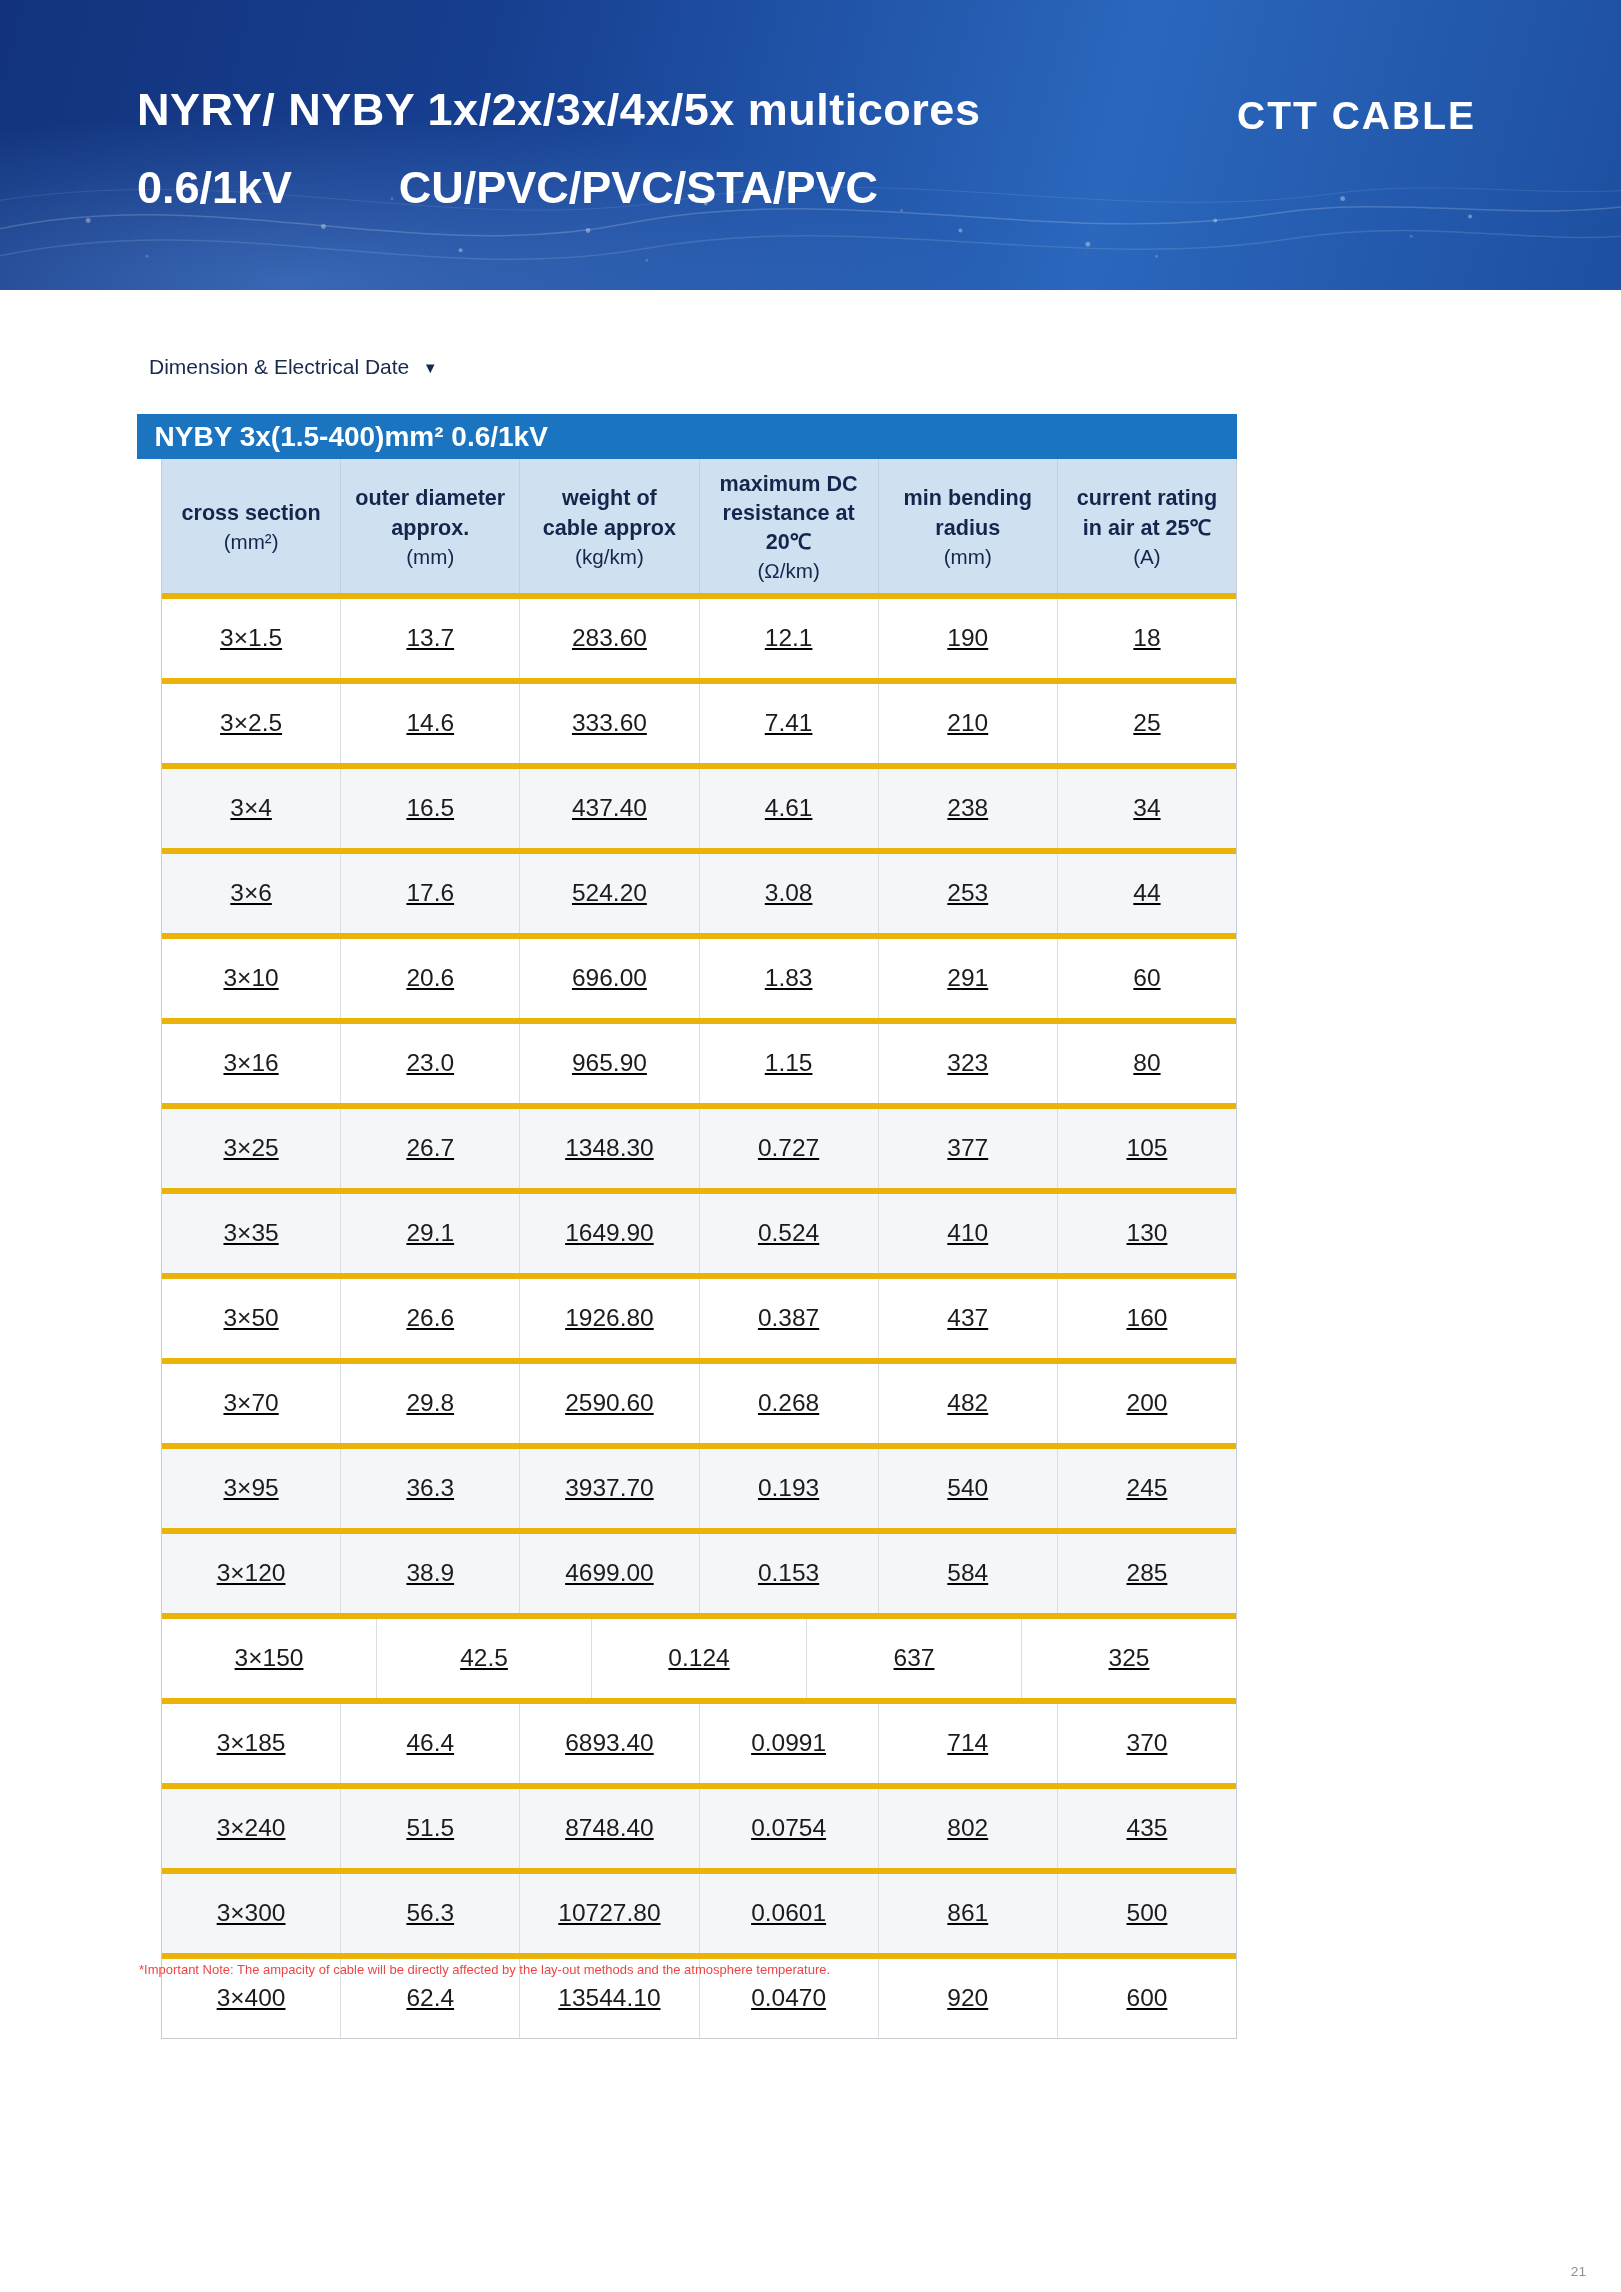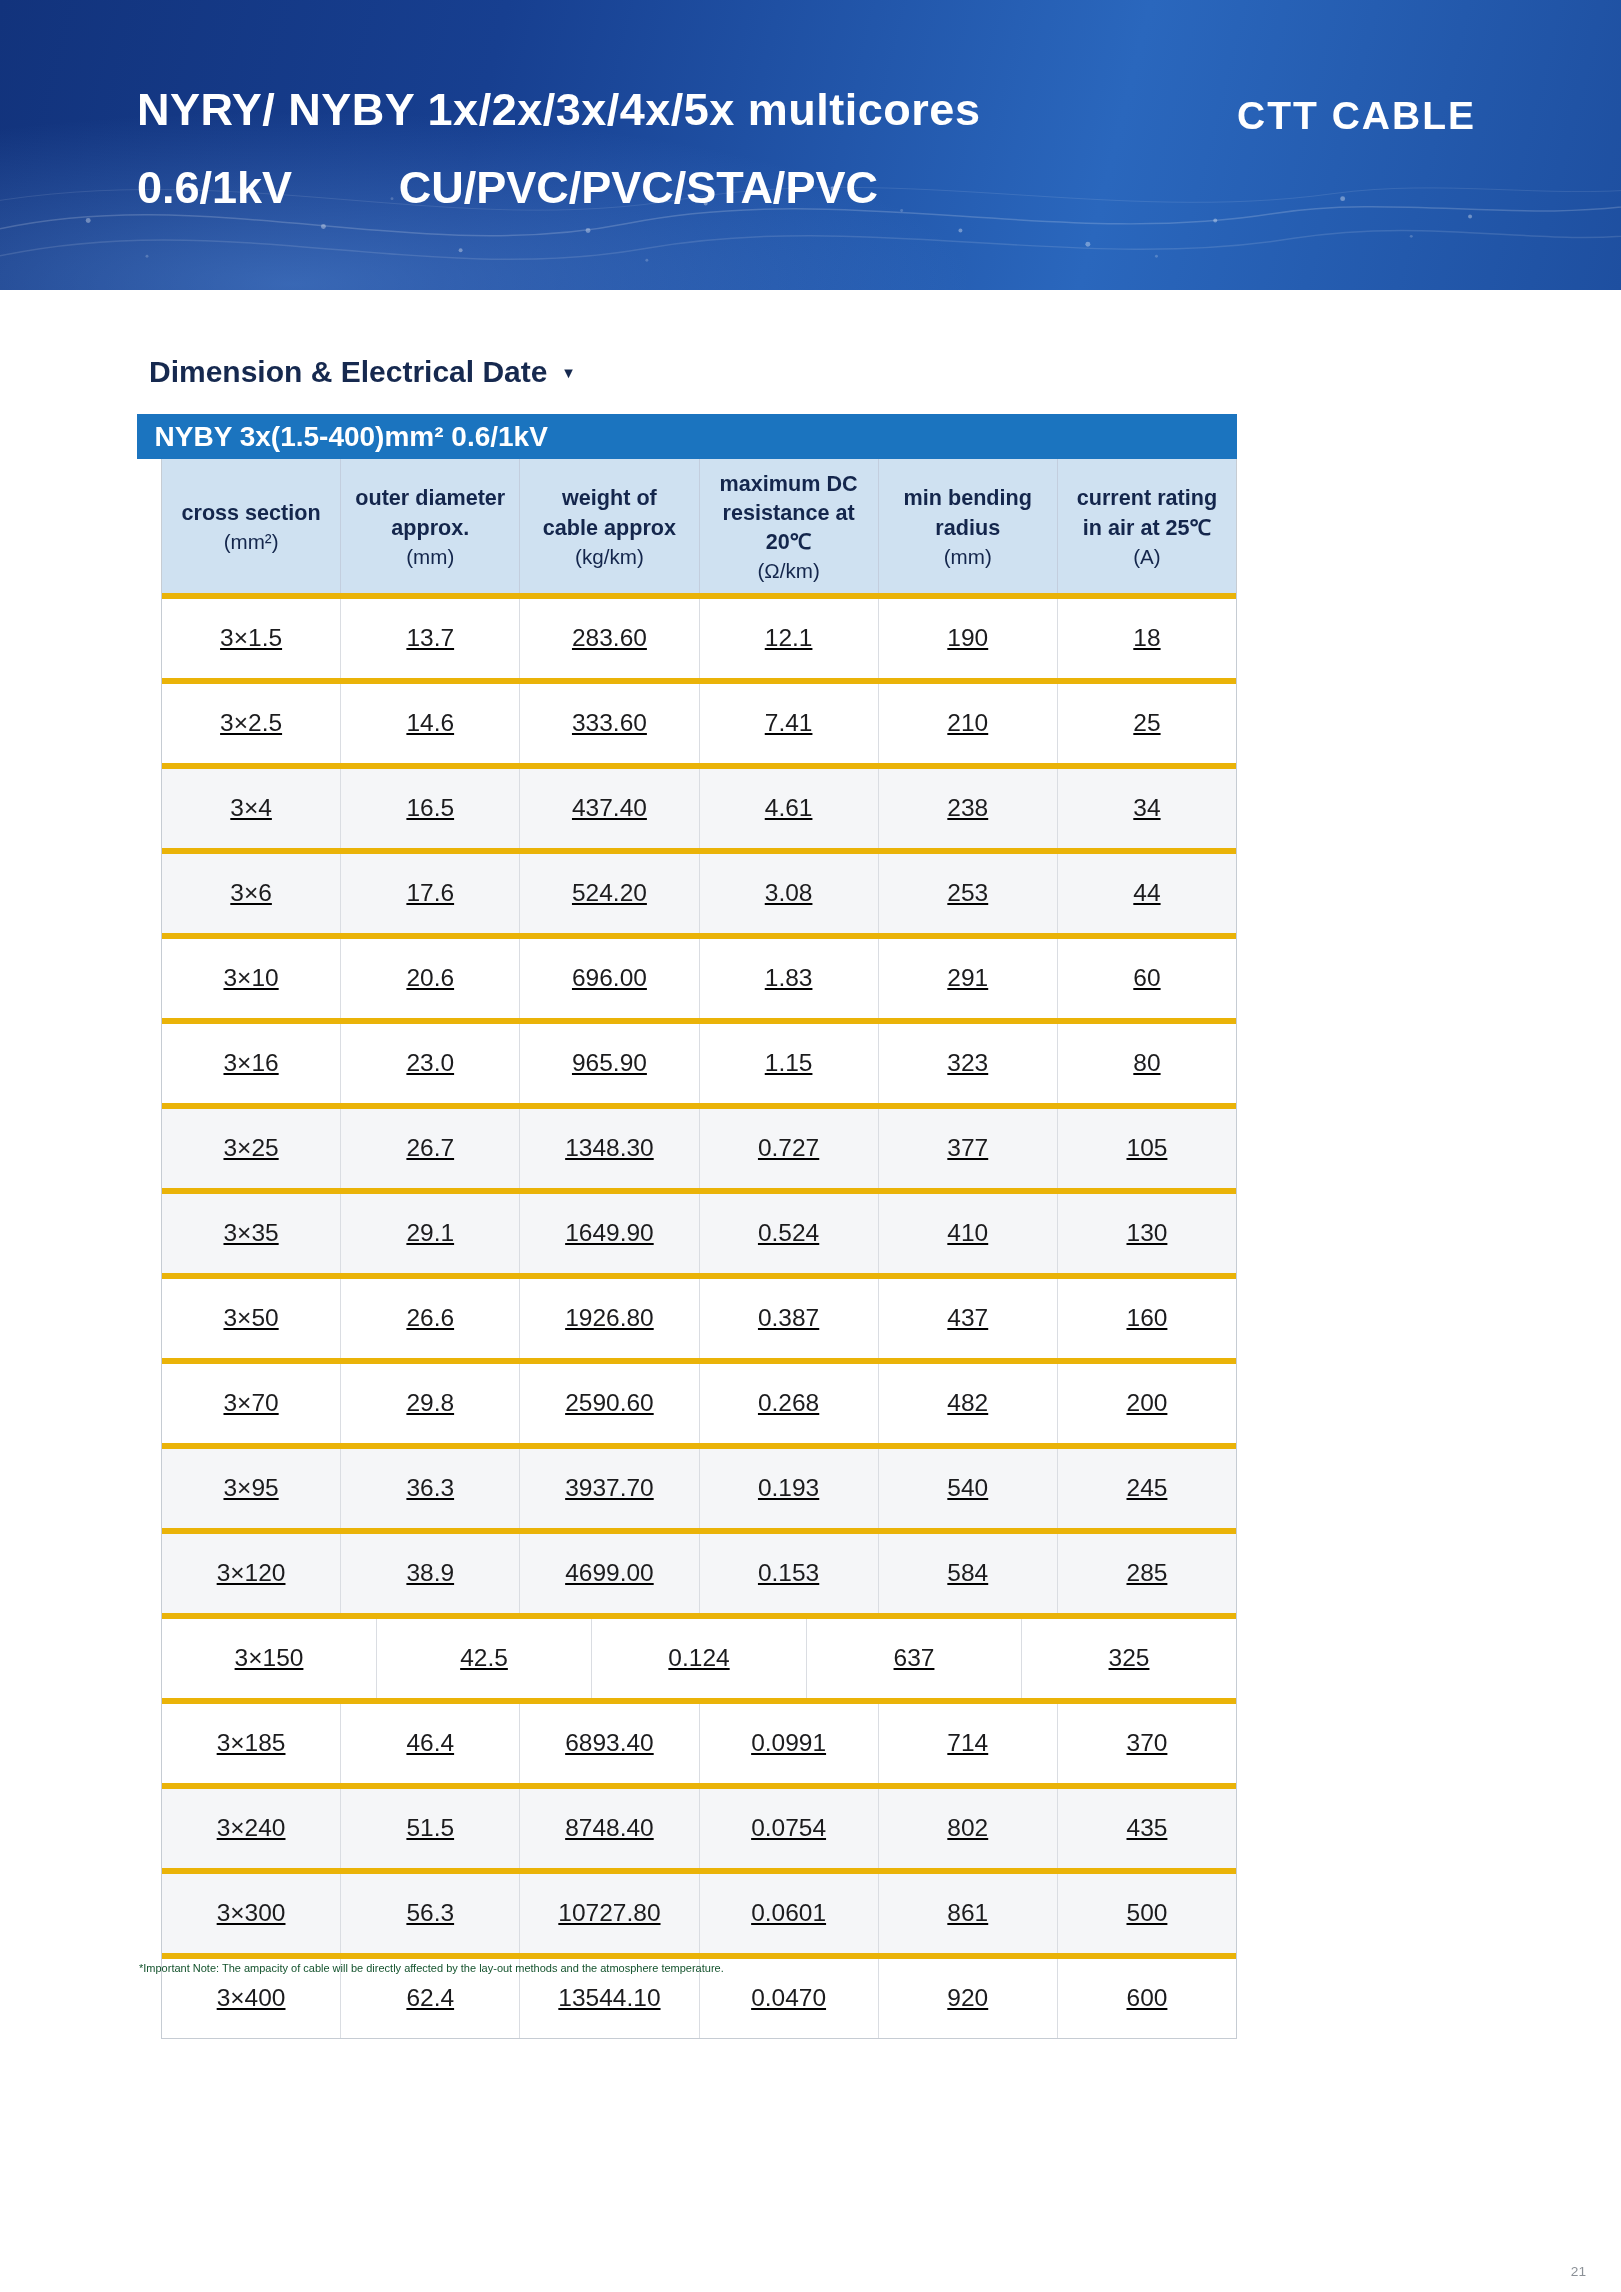--- a/index.html
+++ b/index.html
@@ -68,22 +68,22 @@
   .section-header {
     position: absolute;
     left: 149px;
     top: 355px;
     display: flex;
     align-items: center;
     gap: 13.7px;
     cursor: pointer;
   }
   .section-label {
-    font-size: 30px;
-    font-weight: 700;
+    font-size: 21px;
+    font-weight: 400;
     color: #16294f;
   }
   .section-caret {
     font-size: 14.7px;
     color: #16294f;
     transform: translateY(1px);
   }
 
   
   .spec-table {
@@ -143,22 +143,22 @@
     font-size: 24.5px;
     color: #1c1c1e;
   }
   .td + .td { border-left: 1px solid #dadde2; }
 
   
   .footnote {
     position: absolute;
     left: 139px;
     top: 1962px;
-    font-size: 11px;
-    color: #14532d;
+    font-size: 13px;
+    color: #ef4444;
   }
   .page-number {
     position: absolute;
     right: 35px;
     bottom: 13.7px;
     font-size: 13.7px;
     color: #8b9197;
   }
 </style>
 </head>

